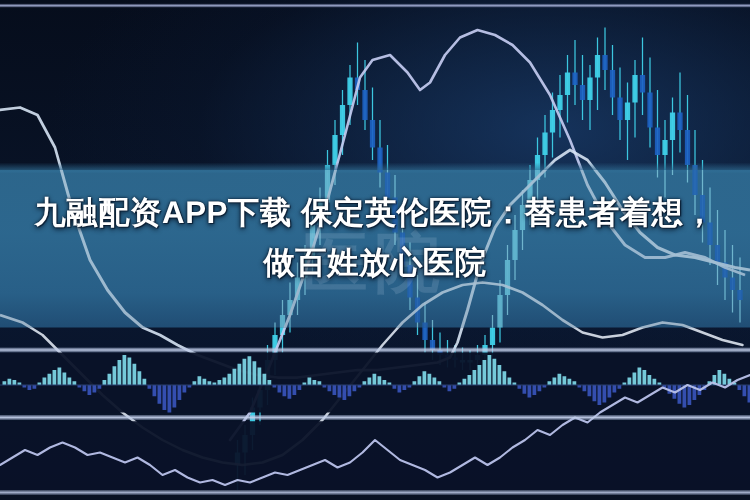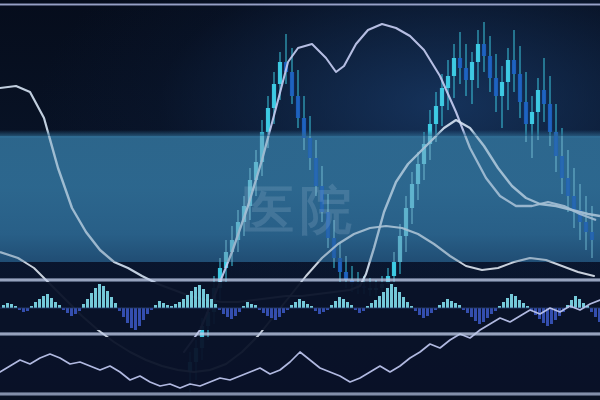--- a/index.html
+++ b/index.html
@@ -379,20 +379,24 @@
           <rect x="589.9" y="232" width="4.2" height="8" fill="#1e62c4" opacity=".9"></rect>
         </g>
       <polyline id="band-upper2" fill="none" stroke="#dfe9f6" stroke-width="2.3" opacity=".95" stroke-linejoin="round" points="184,352 200,330 216,292 232,252 248,206 262,160 276,108 288,62 298,48 312,44 326,58 336,72 344,66 356,44 368,30 382,24 396,28 410,36 424,50 440,76 456,112 470,148 486,178 500,196 516,206 532,206 548,202 564,206 580,214 596,220"></polyline>
       <polyline id="band-mid2" fill="none" stroke="#e8f1fb" stroke-width="2.4" opacity=".95" stroke-linejoin="round" points="0,88 16,86 30,92 44,118 58,168 72,208 86,232 100,250 114,262 128,268 142,276 158,284 174,290 190,296 206,300 222,302 238,302 254,300 270,298 286,296 302,296 318,294 334,292 350,290 360,286 366,274 374,248 384,212 396,182 408,164 420,152 432,140 444,128 456,120 470,128 484,146 498,168 512,186 526,198 540,204 556,206 572,210 588,214 600,216"></polyline>
       <polyline id="band-lower2" fill="none" stroke="#f2f7fd" stroke-width="2.2" opacity=".9" stroke-linejoin="round" points="0,252 18,258 34,268 50,284 66,300 82,316 98,330 114,342 130,352 146,360 162,366 178,370 194,372 210,370 226,364 242,352 258,336 274,316 290,296 306,276 322,258 338,244 354,234 370,228 386,226 402,228 418,234 434,244 450,256 466,266 482,270 498,268 514,262 530,258 546,260 562,266 578,272 594,276"></polyline>
     </svg>
   </div>
 
   <div id="watermark">医院</div>
 
+  <div id="headline">
+    <span class="ln">九融配资APP下载 保定英伦医院：替患者着想，</span>
+    <span class="ln">做百姓放心医院</span>
+  </div>
 
   <div class="layer">
     <svg viewBox="0 0 600 400" preserveAspectRatio="none">
       <rect x="0" y="282" width="600" height="48" fill="#0a1228" opacity=".95"></rect>
       <rect x="0" y="337" width="600" height="55" fill="#0a1228" opacity=".95"></rect>
       <g id="histo">
           <rect x="2" y="305" width="3" height="3" fill="#7fd9e8" opacity=".92"></rect>
           <rect x="6" y="303" width="3" height="5" fill="#7fd9e8" opacity=".92"></rect>
           <rect x="10" y="304" width="3" height="4" fill="#7fd9e8" opacity=".92"></rect>
           <rect x="14" y="306" width="3" height="2" fill="#7fd9e8" opacity=".92"></rect>

